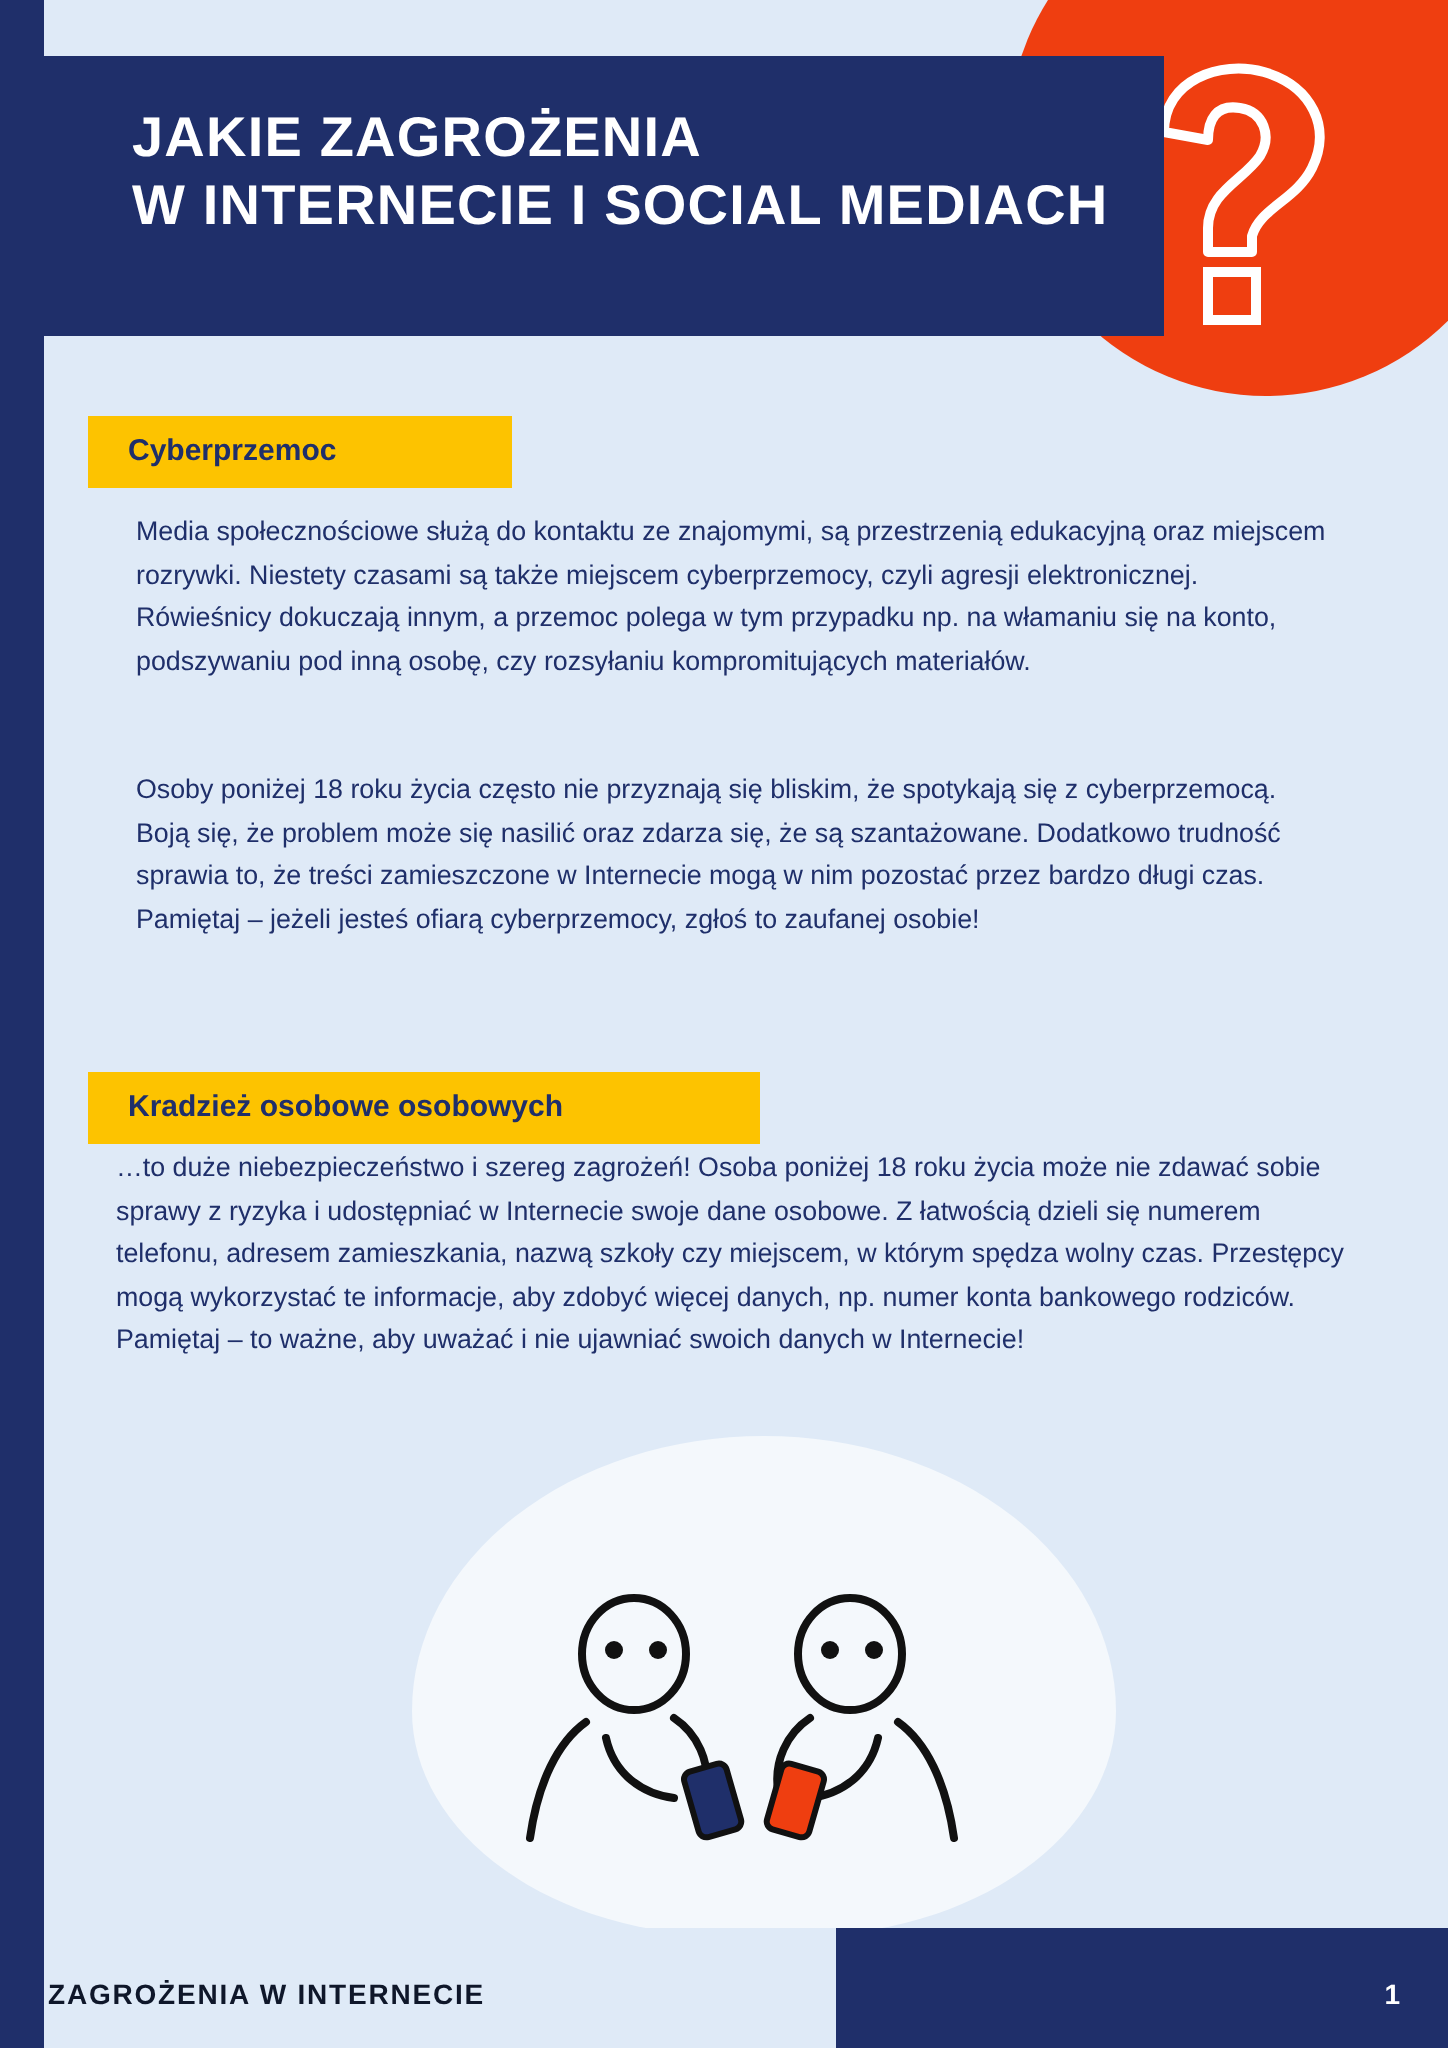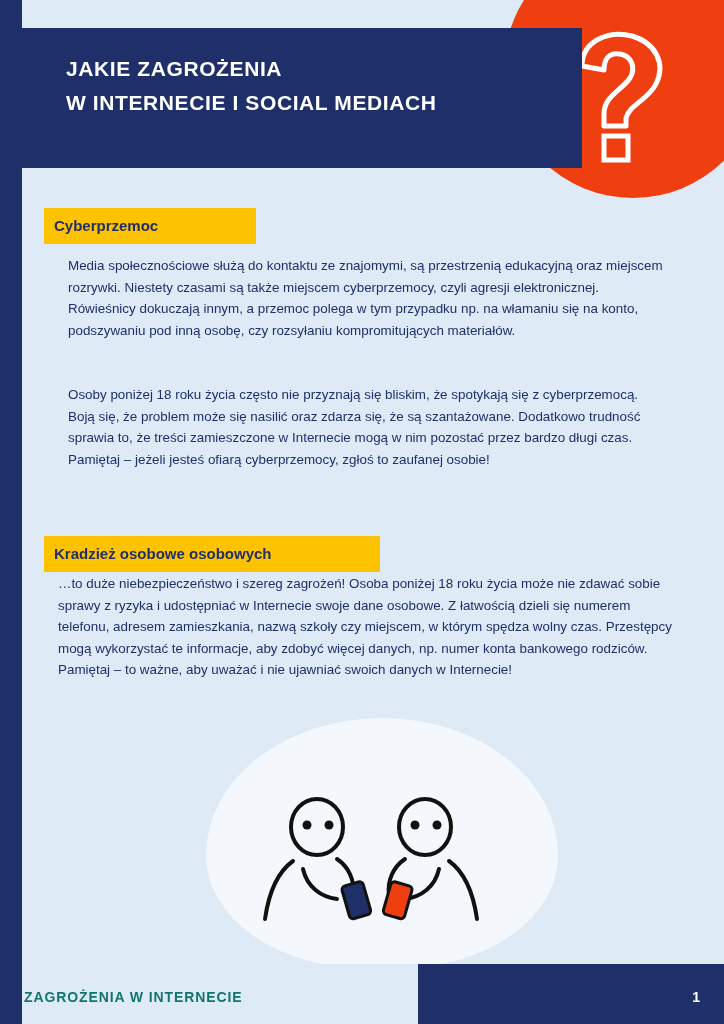--- a/index.html
+++ b/index.html
@@ -62,35 +62,35 @@
     height: 140px;
     background: #1f2f6a;
   }
   .header-title {
     position: absolute;
     left: 66px;
     top: 52px;
     width: 520px;
     color: #ffffff;
     font-weight: bold;
-    font-size: 21px;
+    font-size: 28px;
     line-height: 34px;
     letter-spacing: 0.6px;
     text-transform: uppercase;
   }
   .header-title .line { display: block; white-space: nowrap; }
 
   
   .yellow-tag {
     position: absolute;
     background: #fdc300;
     color: #1f2f6a;
     font-weight: bold;
     font-size: 15px;
-    padding: 9px 18px 10px 10px;
+    padding: 9px 18px 10px 20px;
     box-sizing: border-box;
     white-space: nowrap;
   }
   .tag-1 { left: 44px; top: 208px; width: 212px; }
   .tag-2 { left: 44px; top: 536px; width: 336px; }
 
   
   .body-text {
     position: absolute;
     color: #1f2f6a;
@@ -134,21 +134,21 @@
     left: 0;
     bottom: 0;
     width: 22px;
     height: 60px;
     background: #1f2f6a;
   }
   .footer-label {
     position: absolute;
     left: 24px;
     bottom: 19px;
-    color: #0f766e;
+    color: #0f172a;
     font-weight: bold;
     font-size: 14px;
     letter-spacing: 0.9px;
     text-transform: uppercase;
   }
   .footer-page-box {
     position: absolute;
     right: 0;
     bottom: 0;
     width: 306px;

